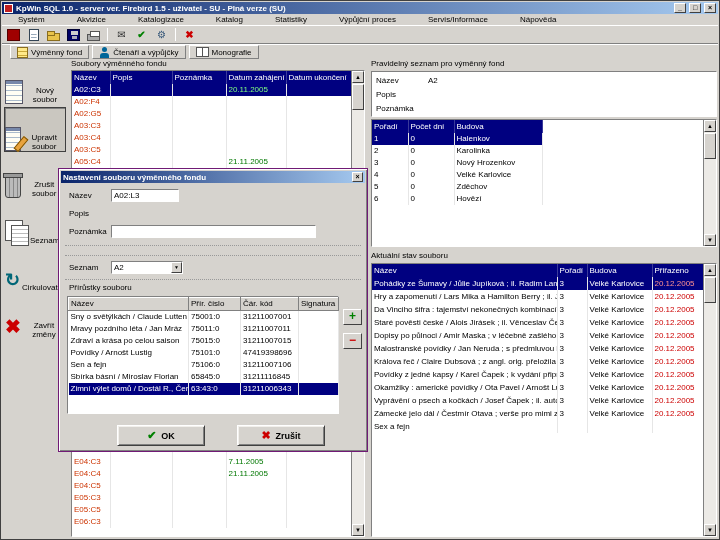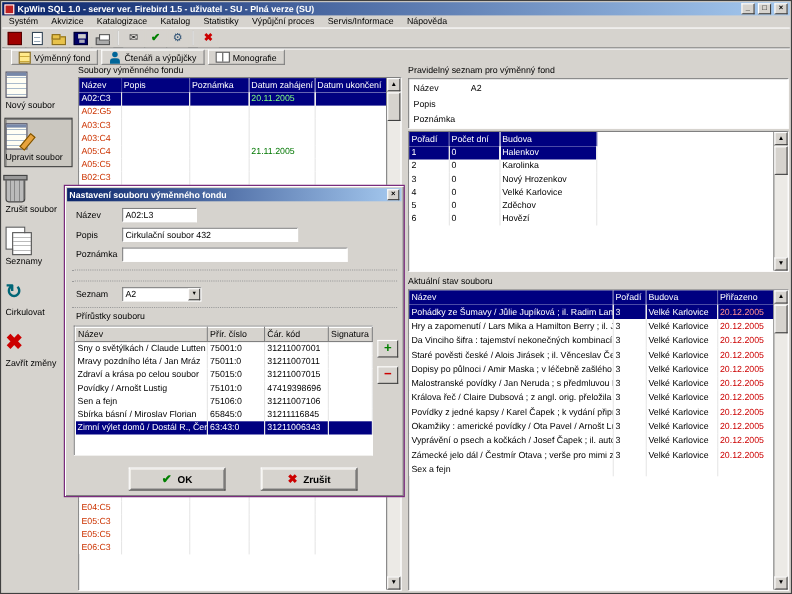--- a/index.html
+++ b/index.html
@@ -8,21 +8,21 @@
      background:var(--c-chrome,#d6d3ce);border:1px solid #404040}
 
 
 .titlebar{position:absolute;left:1px;top:1px;right:1px;height:12px;display:flex;align-items:center;gap:3px;
   padding:0 2px;background:linear-gradient(90deg,var(--c-tb1,#0a246a),var(--c-tb2,#a6caf0));color:#fff}
 .titlebar .t{flex:1;font-weight:bold;white-space:nowrap;overflow:hidden}
 .appicon{width:9px;height:9px;background:#c02020;border:1px solid #fff}
 .winbtn{width:12px;height:10px;background:var(--c-chrome,#d6d3ce);border:1px solid;border-color:#fff #404040 #404040 #fff;
   font-size:7px;line-height:8px;text-align:center;color:#000;font-weight:bold}
 .menubar{position:absolute;left:1px;top:13px;right:1px;height:12px;display:flex;align-items:center;border-bottom:1px solid #fff}
-.menu-item{padding:1px 6px;white-space:nowrap}
+.menu-item{padding:1px 16px;white-space:nowrap}
 .toolbar{position:absolute;left:1px;top:25px;right:1px;height:18px;display:flex;align-items:center;gap:1px;padding-left:2px;
   border-bottom:1px solid #808080;box-shadow:0 1px 0 #fff}
 .tbtn{width:19px;height:16px;display:flex;align-items:center;justify-content:center;border:1px solid #d6d3ce}
 .sep{width:1px;height:13px;background:#808080;border-right:1px solid #fff;margin:0 3px}
 .toolbar2{position:absolute;left:1px;top:44px;right:1px;height:14px;display:flex;align-items:center;gap:3px;padding-left:8px}
 .tab{display:flex;align-items:center;gap:3px;height:14px;padding:0 6px;background:var(--c-chrome,#d6d3ce);
   border:1px solid;border-color:#fff #808080 #808080 #fff;font-size:8px;white-space:nowrap}
 
 
 .ic{width:13px;height:12px;position:relative;display:inline-block}
@@ -45,22 +45,22 @@
 
 .ti-fond{width:11px;height:11px;background:repeating-linear-gradient(to bottom,#ffe98a 0 3px,#caa93a 3px 4px);border:1px solid #8a6d1d}
 .ti-readers{width:11px;height:11px;position:relative}
 .ti-readers::before{content:"";position:absolute;left:3px;top:0;width:5px;height:5px;border-radius:50%;background:#006699}
 .ti-readers::after{content:"";position:absolute;left:1px;bottom:0;width:9px;height:5px;border-radius:3px 3px 0 0;background:#006699}
 .ti-book{width:13px;height:10px;background:#fff;border:1px solid #555;position:relative}
 .ti-book::before{content:"";position:absolute;left:50%;top:0;bottom:0;width:1px;background:#555}
 
 
 .sidebar{position:absolute;left:2px;top:59px;width:66px;bottom:1px}
-.sbtn{position:absolute;left:1px;width:62px;height:45px;display:flex;flex-direction:column;align-items:flex-start;
-  padding-top:4px;gap:2px;text-align:center;border:1px solid transparent}
+.sbtn{position:absolute;left:1px;width:62px;height:45px;display:flex;flex-direction:row;align-items:flex-end;
+  padding-top:14px;gap:2px;text-align:center;border:1px solid transparent}
 .sbtn.pressed{border:1px solid #404040;background:#cac7c0;box-shadow:inset 1px 1px 0 #808080}
 .i-notepad{width:20px;height:24px;border:1px solid #556;position:relative;
   background:repeating-linear-gradient(to bottom,#fffef4 0 4px,#aabbcc 4px 5px)}
 .i-notepad::before{content:"";position:absolute;left:0;top:0;right:0;height:3px;background:#7788aa}
 .i-pencil::after{content:"";position:absolute;right:-4px;bottom:-2px;width:4px;height:14px;background:#e8a33d;border:1px solid #7a5200;transform:rotate(40deg)}
 .i-trash{width:18px;height:22px;border:1px solid #444;border-radius:0 0 3px 3px;position:relative;margin-top:3px;
   background:repeating-linear-gradient(to right,#bbb 0 3px,#888 3px 4px)}
 .i-trash::before{content:"";position:absolute;left:-3px;top:-4px;right:-3px;height:3px;background:#999;border:1px solid #444}
 .i-papers{width:23px;height:25px;position:relative}
 .i-papers::before{content:"";position:absolute;left:0;top:0;width:16px;height:19px;background:#fff;border:1px solid #555}
@@ -260,35 +260,49 @@
       <div class="tbody">
 
       <div class="tr row selected">
             <div class="td code">A02:C3</div>
             <div class="td"></div>
             <div class="td"></div>
             <div class="td date">20.11.2005</div>
             <div class="td date"></div>
           </div>
           <div class="tr row">
+            <div class="td code">A02:F4</div>
+            <div class="td"></div>
+            <div class="td"></div>
+            <div class="td date"></div>
+            <div class="td date"></div>
+          </div>
+          <div class="tr row">
             <div class="td code">A02:G5</div>
             <div class="td"></div>
             <div class="td"></div>
             <div class="td date"></div>
             <div class="td date"></div>
           </div>
           <div class="tr row">
             <div class="td code">A03:C3</div>
             <div class="td"></div>
             <div class="td"></div>
             <div class="td date"></div>
             <div class="td date"></div>
           </div>
           <div class="tr row">
             <div class="td code">A03:C4</div>
+            <div class="td"></div>
+            <div class="td"></div>
+            <div class="td date"></div>
+            <div class="td date"></div>
+          </div>
+          <div class="tr row">
+            <div class="td code">A03:C5</div>
             <div class="td"></div>
             <div class="td"></div>
             <div class="td date"></div>
             <div class="td date"></div>
           </div>
           <div class="tr row">
             <div class="td code">A05:C4</div>
             <div class="td"></div>
             <div class="td"></div>
             <div class="td date">21.11.2005</div>
@@ -679,21 +693,20 @@
 <div class="dialog dlg">
   <div class="dlg-title">
     <span class="t">Nastavení souboru výměnného fondu</span>
     <span class="dlg-close">×</span>
   </div>
 
   <span class="dlbl" style="top:22px">Název</span>
   <input class="input" style="left: 52px; top: 20px; width: 68px;" value="A02:L3">
 
   <span class="dlbl" style="top:40px">Popis</span>
-  <input class="input" style="left: 52px; top: 38px; width: 160px;" value="Cirkulační soubor 432">
 
   <span class="dlbl" style="top:58px">Poznámka</span>
   <input class="input" style="left: 52px; top: 56px; width: 205px;" value="">
 
   <div class="dotline" style="top:76px"></div>
   <div class="dotline" style="top:86px"></div>
 
   <span class="dlbl" style="top:94px">Seznam</span>
   <div class="selectbox">
     <span>A2</span>
@@ -720,21 +733,21 @@
             <div class="td">31211007001</div>
             <div class="td"></div>
           </div>
           <div class="tr row">
             <div class="td">Mravy pozdního léta / Jan Mráz</div>
             <div class="td">75011:0</div>
             <div class="td">31211007011</div>
             <div class="td"></div>
           </div>
           <div class="tr row">
-            <div class="td">Zdraví a krása po celou soubor</div>
+            <div class="td">Zdraví a krása po celou saison</div>
             <div class="td">75015:0</div>
             <div class="td">31211007015</div>
             <div class="td"></div>
           </div>
           <div class="tr row">
             <div class="td">Povídky / Arnošt Lustig</div>
             <div class="td">75101:0</div>
             <div class="td">47419398696</div>
             <div class="td"></div>
           </div>

